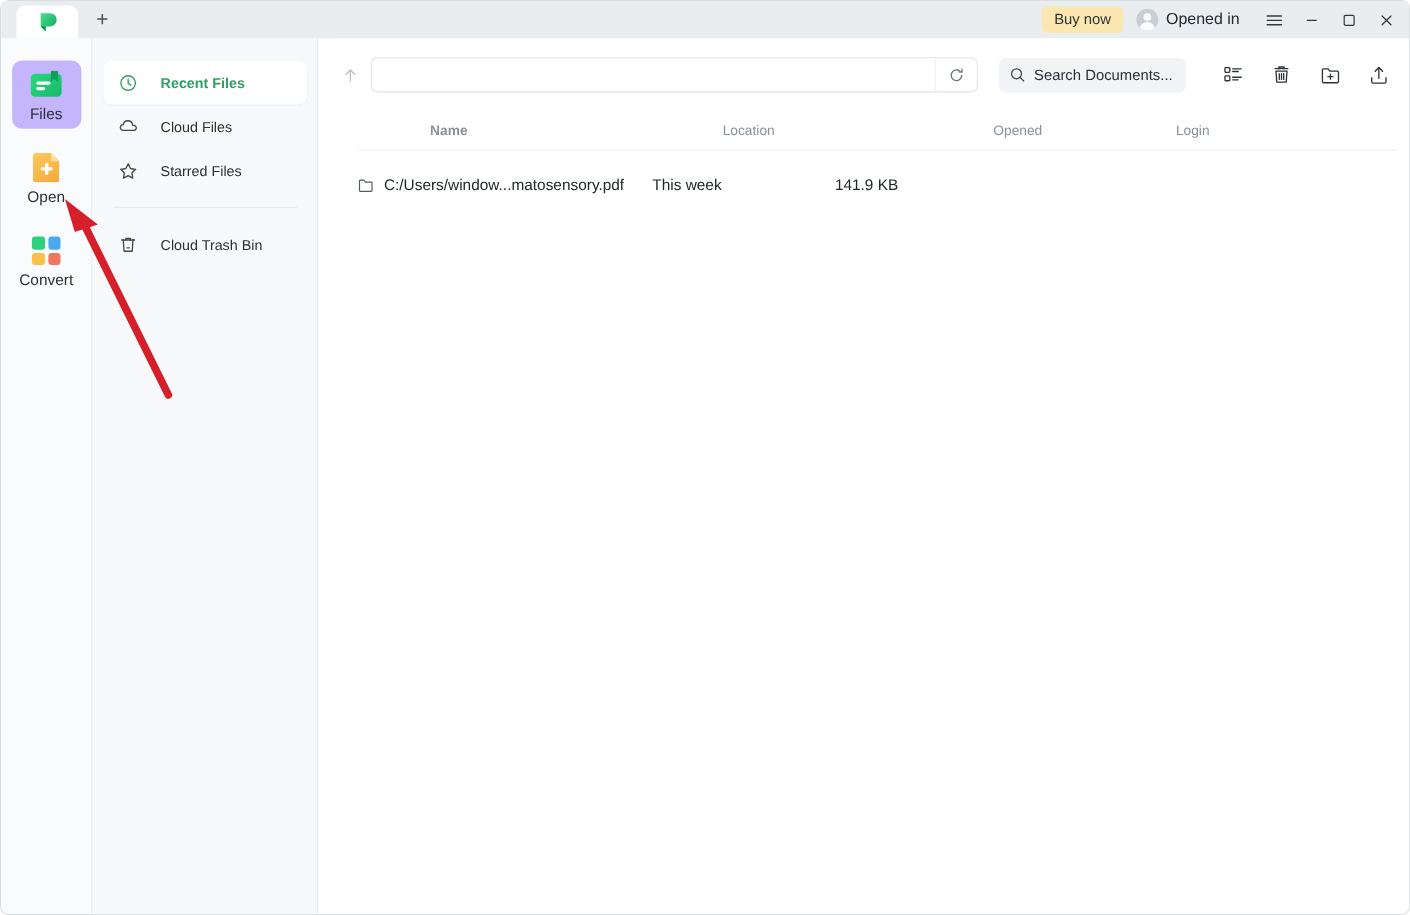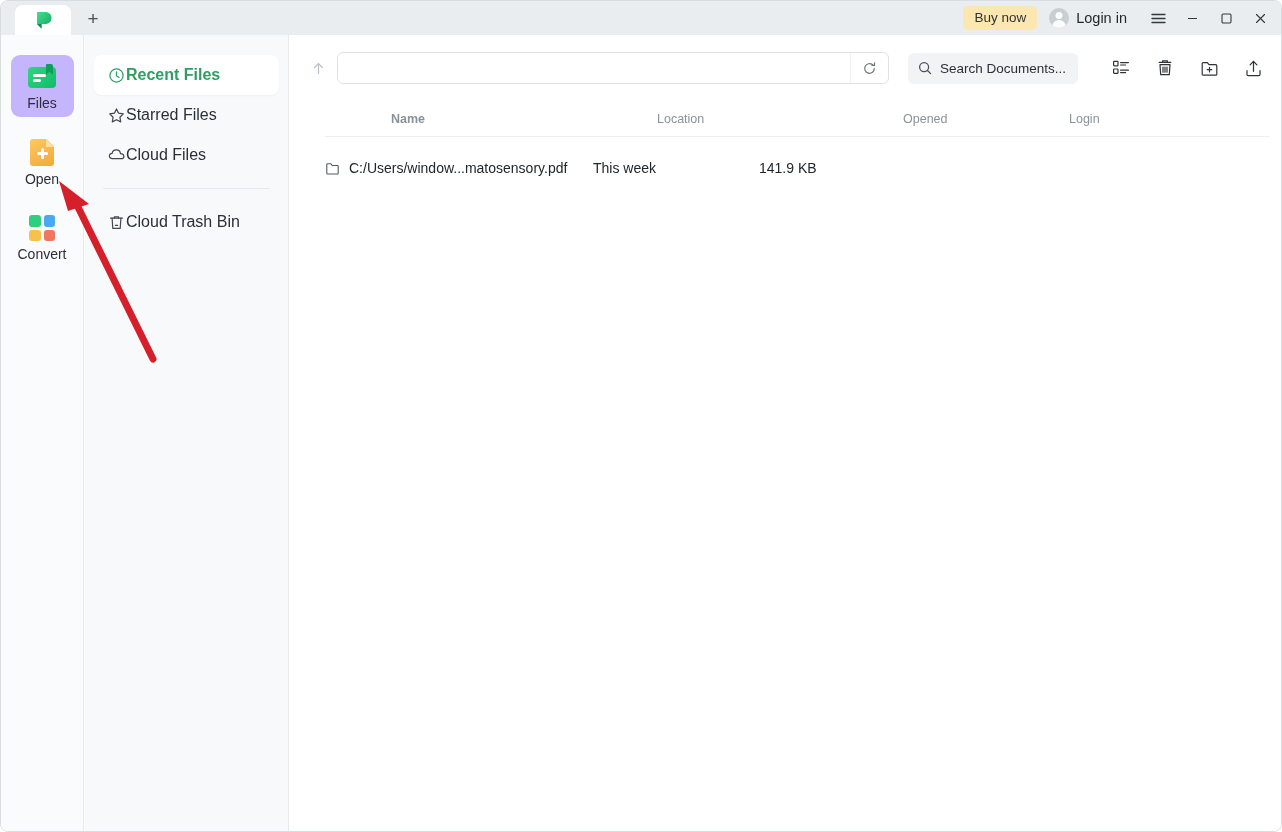--- a/index.html
+++ b/index.html
@@ -123,23 +123,23 @@
   .ic-conv { width: 26px; height: 26px; display:grid; grid-template-columns: 1fr 1fr; grid-template-rows: 1fr 1fr; gap: 3px; }
   .ic-conv i { border-radius: 3px; display:block; }
 
   
   .sidepanel {
     position: absolute; left: 84px; top: 34px; width: 204px; height: 798px;
     background: #f7f9fa; border-right: 1px solid #e6eaec;
   }
   .navlist { padding: 20px 9px 0; }
   .navitem {
-    height: 40px; display: flex; align-items: center; gap: 0;
+    height: 40px; display: flex; align-items: center; gap: 20px;
     padding: 0 13px; border-radius: 8px; cursor: pointer;
-    font-size: 16px; color: #2b3035;
+    font-size: 13px; color: #2b3035;
   }
   .navitem.active { background: #ffffff; color: #2f9e63; box-shadow: 0 1px 2px rgba(0,0,0,0.04); font-weight: 600; }
   .navicon { width: 19px; height: 19px; flex: none; display:flex; align-items:center; justify-content:center; }
   .navdiv { height:1px; background:#e6eaec; margin: 13px 9px; }
   .storage {
     position: absolute; left: 0; bottom: 0; width: 204px; padding: 0 10px 22px;
   }
   .storage .txt { font-size: 12.5px; color: #7b8287; margin-bottom: 9px; }
   .storage .bar { height: 6px; border-radius: 4px; background: #e7eaeb; overflow: hidden; }
   .storage .fill { height: 6px; border-radius: 4px; background: linear-gradient(90deg,#2ecf7f 0%, #56d79a 100%); }
@@ -232,21 +232,21 @@
             <path d="M9.5 15 V19.5 L5 15 Z" fill="#0b8f4e"></path>
           </svg>
         </span>
       </div>
       <div class="newtab">+</div>
     </div>
 
     <div class="title-right">
       <div class="buynow">Buy now</div>
       <div class="avatar"></div>
-      <div class="loginin">Login in</div>
+      <div class="loginin">Opened in</div>
       <div class="ticon">
         <svg width="17" height="17" viewBox="0 0 17 17" fill="none" stroke="currentColor" stroke-width="1.3" stroke-linecap="round">
           <path d="M2 4.5 H15 M2 8.5 H15 M2 12.5 H15"></path>
         </svg>
       </div>
       <div class="ticon">
         <svg width="13" height="13" viewBox="0 0 13 13" fill="none" stroke="currentColor" stroke-width="1.1">
             <path d="M2 6.5 H11"></path>
           </svg>
       </div>
@@ -308,34 +308,34 @@
           <svg width="17" height="17" viewBox="0 0 17 17" fill="none" stroke="#2f9e63" stroke-width="1.25" stroke-linecap="round">
             <circle cx="8.5" cy="8.5" r="6.6"></circle>
               <path d="M8.5 4.9 V8.7 L11 10.4"></path>
           </svg>
         </span>
         <span>Recent Files</span>
       </div>
 
       <div class="navitem">
         <span class="navicon">
+          <svg width="18" height="18" viewBox="0 0 18 18" fill="none" stroke="#42484d" stroke-width="1.2" stroke-linejoin="round">
+            <path d="M4.3 12.6 C2.5 12.6 1.4 11.3 1.4 9.9 C1.4 8.4 2.6 7.3 4.1 7.3 C4.4 5.2 6.1 3.8 8.2 3.8 C10.5 3.8 12.3 5.5 12.5 7.7 C14.4 7.8 15.9 9 15.9 10.4 C15.9 11.6 14.9 12.6 13.3 12.6 Z"></path>
+          </svg>
+        </span>
+        <span>Cloud Files</span>
+      </div>
+
+      <div class="navitem">
+        <span class="navicon">
           <svg width="17" height="17" viewBox="0 0 17 17" fill="none" stroke="#42484d" stroke-width="1.2" stroke-linejoin="round">
             <path d="M8.5 1.9 L10.6 6.2 L15.3 6.9 L11.9 10.2 L12.7 14.9 L8.5 12.7 L4.3 14.9 L5.1 10.2 L1.7 6.9 L6.4 6.2 Z"></path>
           </svg>
         </span>
         <span>Starred Files</span>
-      </div>
-
-      <div class="navitem">
-        <span class="navicon">
-          <svg width="18" height="18" viewBox="0 0 18 18" fill="none" stroke="#42484d" stroke-width="1.2" stroke-linejoin="round">
-            <path d="M4.3 12.6 C2.5 12.6 1.4 11.3 1.4 9.9 C1.4 8.4 2.6 7.3 4.1 7.3 C4.4 5.2 6.1 3.8 8.2 3.8 C10.5 3.8 12.3 5.5 12.5 7.7 C14.4 7.8 15.9 9 15.9 10.4 C15.9 11.6 14.9 12.6 13.3 12.6 Z"></path>
-          </svg>
-        </span>
-        <span>Cloud Files</span>
       </div>
 
       <div class="navdiv"></div>
 
       <div class="navitem">
         <span class="navicon">
           <svg width="17" height="17" viewBox="0 0 17 17" fill="none" stroke="#42484d" stroke-width="1.2" stroke-linecap="round" stroke-linejoin="round">
             <path d="M2.6 4.2 H14.4"></path>
               <path d="M6.4 4.2 V2.8 H10.6 V4.2"></path>
             <path d="M4.1 4.2 L4.8 14.4 H12.2 L12.9 4.2"></path>

